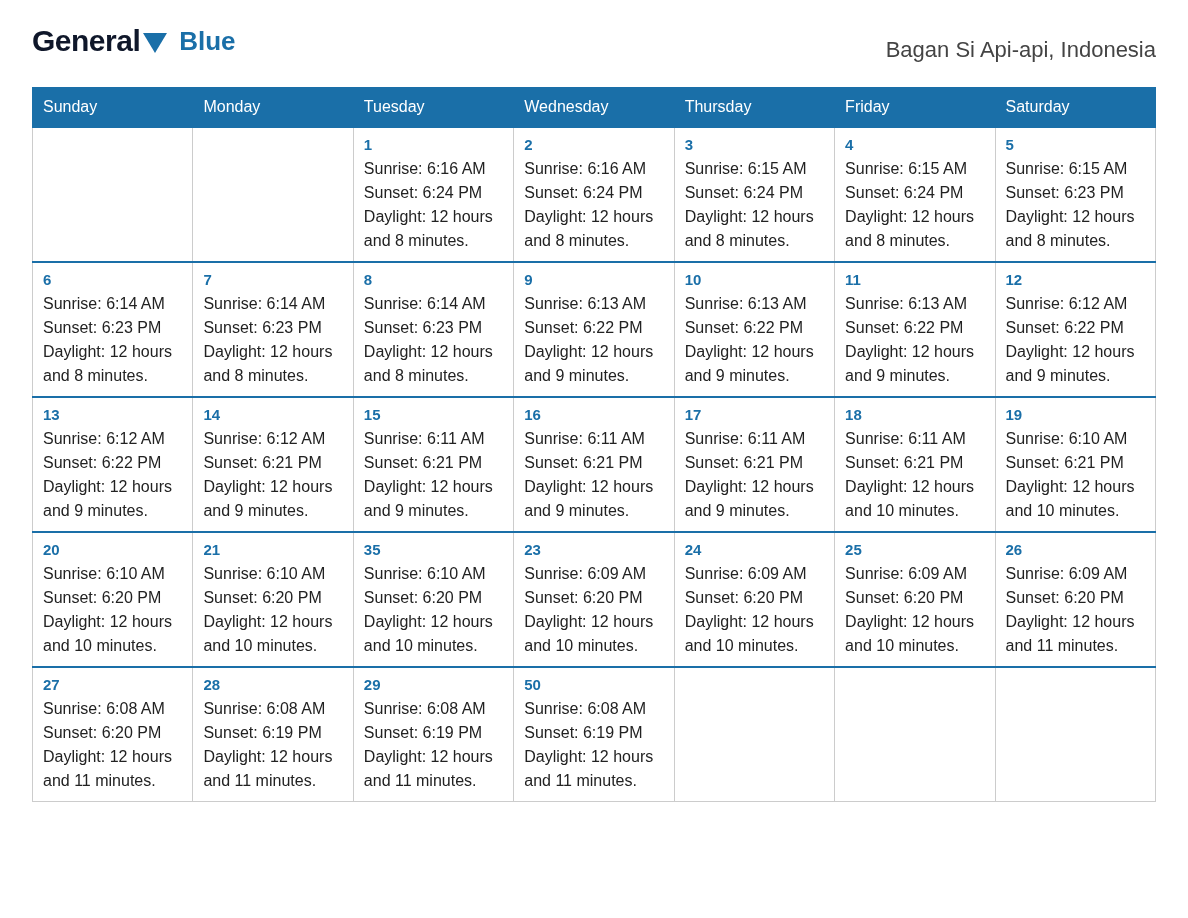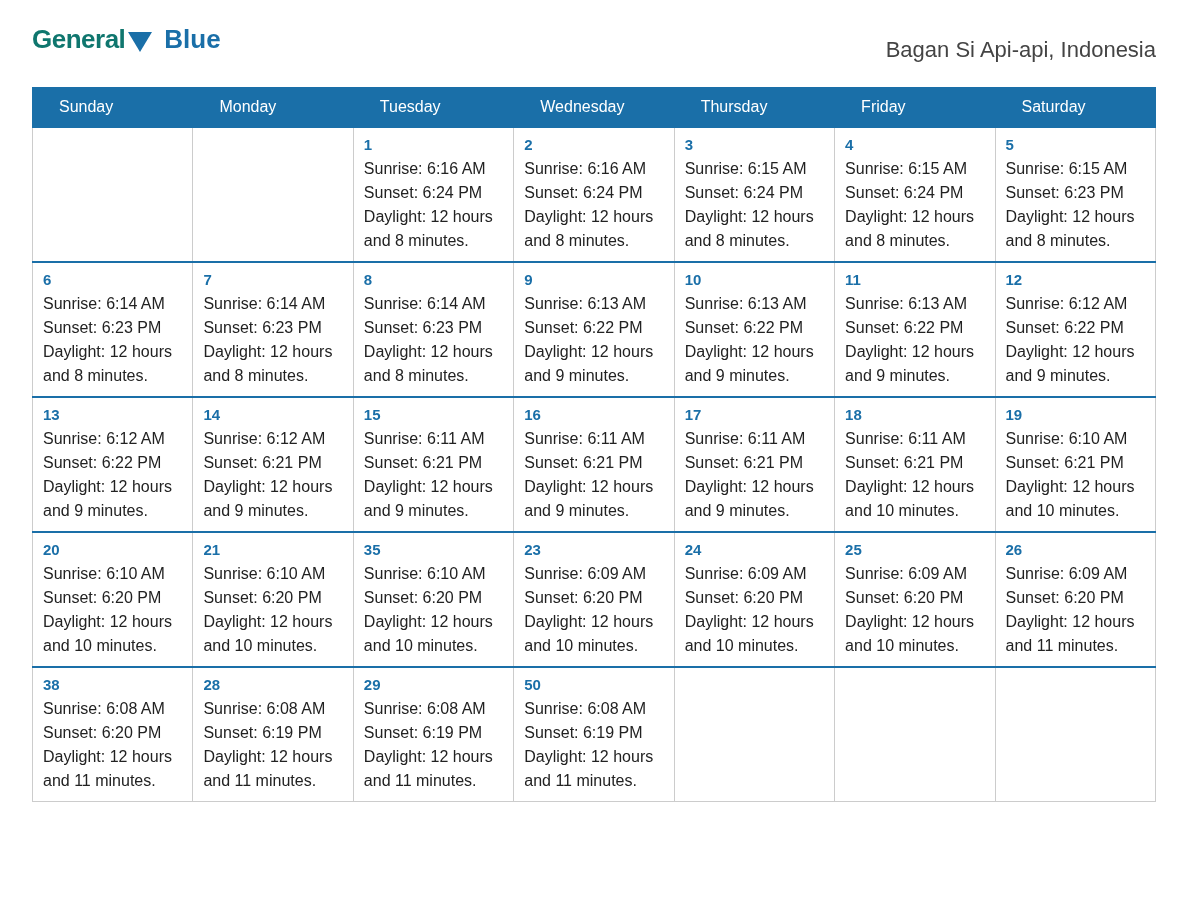--- a/index.html
+++ b/index.html
@@ -19,23 +19,23 @@
     .logo {
       display: flex;
       flex-direction: column;
       align-items: flex-start;
     }
     .logo-top {
       display: flex;
       align-items: center;
     }
     .logo-general {
-      font-size: 26px;
+      font-size: 30px;
       font-weight: bold;
-      color: #0f766e;
+      color: #0f172a;
       letter-spacing: -0.5px;
     }
     .logo-triangle {
       width: 0;
       height: 0;
       border-left: 12px solid transparent;
       border-right: 12px solid transparent;
       border-top: 20px solid #1a6fa8;
       margin-left: 3px;
       margin-top: 4px;
@@ -63,21 +63,21 @@
     .calendar-table {
       width: 100%;
       border-collapse: collapse;
       border: 1px solid #aaa;
     }
     .calendar-table th {
       background-color: #1a6fa8;
       color: #fff;
       font-size: 16px;
       font-weight: normal;
-      padding: 10px 26px;
+      padding: 10px 10px;
       text-align: left;
       border: 1px solid #1a6fa8;
     }
     .calendar-table td {
       vertical-align: top;
       padding: 8px 10px;
       border: 1px solid #ccc;
       width: 14.28%;
       min-height: 110px;
       font-size: 13px;
@@ -240,21 +240,21 @@
           <span class="day-number">25</span>
           <div class="day-info">Sunrise: 6:09 AM<br>Sunset: 6:20 PM<br>Daylight: 12 hours<br>and 10 minutes.</div>
         </td>
         <td>
           <span class="day-number">26</span>
           <div class="day-info">Sunrise: 6:09 AM<br>Sunset: 6:20 PM<br>Daylight: 12 hours<br>and 11 minutes.</div>
         </td>
       </tr>
       <tr class="week-row">
         <td>
-          <span class="day-number">38</span>
+          <span class="day-number">27</span>
           <div class="day-info">Sunrise: 6:08 AM<br>Sunset: 6:20 PM<br>Daylight: 12 hours<br>and 11 minutes.</div>
         </td>
         <td>
           <span class="day-number">28</span>
           <div class="day-info">Sunrise: 6:08 AM<br>Sunset: 6:19 PM<br>Daylight: 12 hours<br>and 11 minutes.</div>
         </td>
         <td>
           <span class="day-number">29</span>
           <div class="day-info">Sunrise: 6:08 AM<br>Sunset: 6:19 PM<br>Daylight: 12 hours<br>and 11 minutes.</div>
         </td>

